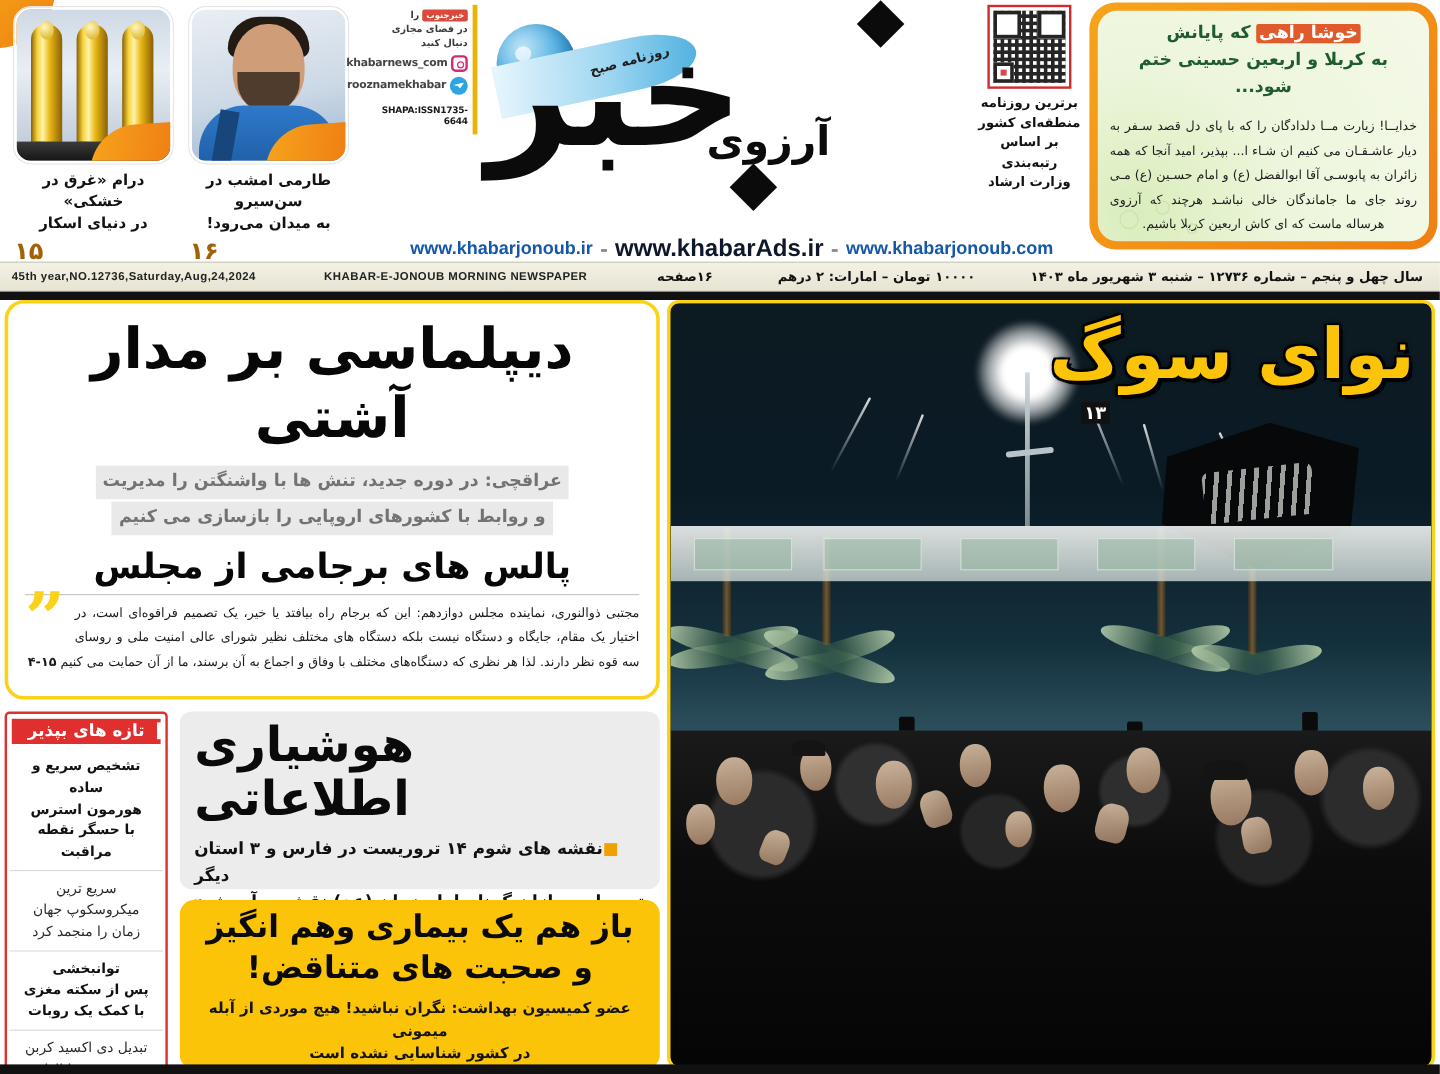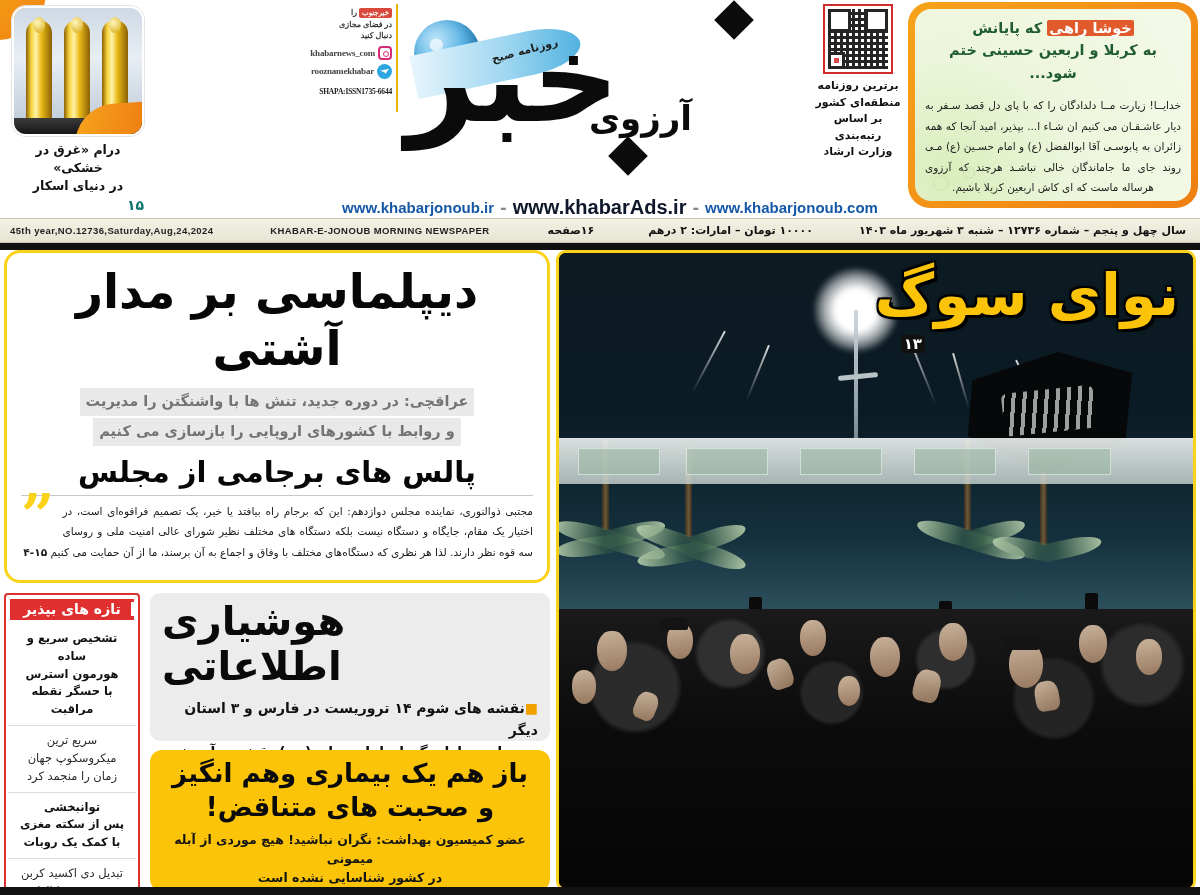--- a/index.html
+++ b/index.html
@@ -32,21 +32,21 @@
   .teaser .thumb.curve::after{
     content:""; position:absolute; right:-6px; bottom:-10px; width:74px; height:40px;
     background: linear-gradient(100deg,#f6a51d 0%, #ef7c12 100%);
     border-top-left-radius: 40px;
     transform: rotate(-4deg);
   }
   .teaser .cap {
     margin-top:5px; font-size:12.5px; font-weight:bold; color:#121212;
     line-height:1.45; text-align:center; direction:rtl;
   }
-  .teaser .pgnum { margin-top:2px; font-size:14px; color:#0f766e; font-weight:bold; text-align:right; }
+  .teaser .pgnum { margin-top:2px; font-size:20px; color:#a16207; font-weight:bold; text-align:left; }
 
   
   .oscars { width:128px; height:126px; background:
       linear-gradient(180deg,#cfd9e4 0%, #e8eef4 40%, #b9c6d4 100%); position:relative; }
   .oscars .statue {
     position:absolute; bottom:10px; width:26px; height:104px;
     background: linear-gradient(90deg,#8a5f05 0%, #f5d33c 20%, #fff3a8 38%, #e8b715 60%, #8a6006 100%);
     border-radius: 13px 13px 3px 3px;
   }
   .oscars .statue::after{
@@ -72,21 +72,21 @@
   .taremi .beard { position:absolute; left:38px; top:52px; width:52px; height:34px;
       background:#3a2a20; border-radius:0 0 28px 28px; opacity:.85;}
   .taremi .body { position:absolute; left:6px; top:80px; width:116px; height:50px;
       background: linear-gradient(180deg,#2f79c9,#1f5fa8); border-radius:38px 38px 0 0;}
   .taremi .strap { position:absolute; left:20px; top:84px; width:16px; height:46px;
       background:#17457c; transform: rotate(10deg); }
 
   
   .socialbox {
     position:absolute; left:300px; top:4px; width:98px; height:108px;
-    border-right:2px solid #eab308; padding:3px 4px 0 0; direction:rtl;font-family:Liberation Serif, serif;
+    border-right:4px solid #eab308; padding:3px 4px 0 0; direction:rtl;
   }
   .socialbox .l1 { font-size:8px; color:#3a3a3a; line-height:1.45; text-align:right; font-weight:bold;}
   .socialbox .brandmini { display:inline-block; background:#d94a3d; color:#fff; font-size:7px;
       padding:0 3px; border-radius:2px; font-weight:bold; }
   .socialbox .row { display:flex; align-items:center; gap:3px; margin-top:4px; }
   .socialbox .row span.t { font-size:9px; color:#444; font-weight:bold; letter-spacing:-.2px;}
   .ig-ic { width:14px; height:14px; border:2px solid #d62976; border-radius:4px; position:relative; flex:none;}
   .ig-ic::after{content:"";position:absolute;left:3px;top:3px;width:4px;height:4px;border:1.5px solid #d62976;border-radius:50%;}
   .tg-ic { width:15px; height:15px; border-radius:50%; background:#2da5e1; position:relative; flex:none;}
   .tg-ic::after{content:"";position:absolute;left:3px;top:5px;width:9px;height:5px;
@@ -205,21 +205,21 @@
       line-height:1.55; padding:6px 3px; border-bottom:1px solid #dcdcdc; }
   .science .item:last-child { border-bottom:none; }
   .science .item.light { font-weight:normal; color:#2a2a2a; }
 
   
   .midstory {
     position:absolute; left:146px; top:343px; width:400px; height:148px;
     background:#ececec; border-radius:10px; padding:6px 12px 6px 12px; direction:rtl;
   }
   .midstory h2 { font-size:40px; font-weight:bold; color:#0a0a0a; text-align:left; line-height:1.12; letter-spacing:-1px;}
-  .midstory .sub { margin-top:8px; font-size:14px; font-weight:bold; color:#111; text-align:right; line-height:1.6;}
+  .midstory .sub { margin-top:8px; font-size:14px; font-weight:bold; color:#111; text-align:left; line-height:1.6;}
   .midstory .bullet { color:#f0a000; }
   .midstory .pg { font-size:11px; font-weight:bold; color:#111; }
 
   
   .yellowstory {
     position:absolute; left:146px; top:500px; width:400px; height:141px;
     background:#fbc408; border-radius:12px; padding:7px 13px; direction:rtl;
   }
   .yellowstory h2 { font-size:26px; font-weight:bold; color:#0a0a0a; text-align:center; line-height:1.3; }
   .yellowstory .sub { margin-top:5px; font-size:12.5px; font-weight:bold; color:#141414;
@@ -303,20 +303,33 @@
           <div class="statue" style="left:12px;"></div>
           <div class="statue" style="left:50px;"></div>
           <div class="statue" style="left:88px;"></div>
           <div class="base"></div>
         </div>
       </div>
       <div class="cap">درام «غرق در خشکی»<br>در دنیای اسکار</div>
       <div class="pgnum">۱۵</div>
     </div>
 
+    <div class="teaser" style="left:158px; top:6px; width:132px;">
+      <div class="thumb curve">
+        <div class="taremi">
+          <div class="hair"></div>
+            <div class="head"></div>
+            <div class="beard"></div>
+          <div class="body"></div>
+            <div class="strap"></div>
+        </div>
+      </div>
+      <div class="cap">طارمی امشب در سن‌سیرو<br>به میدان می‌رود!</div>
+      <div class="pgnum">۱۶</div>
+    </div>
 
     <div class="socialbox">
       <div class="l1">
         <span class="brandmini">خبرجنوب</span>
         <span>را</span><br>
         <span>در فضای مجازی</span><br>
         <span>دنبال کنید</span>
       </div>
       <div class="row">
         <span class="ig-ic"></span>

